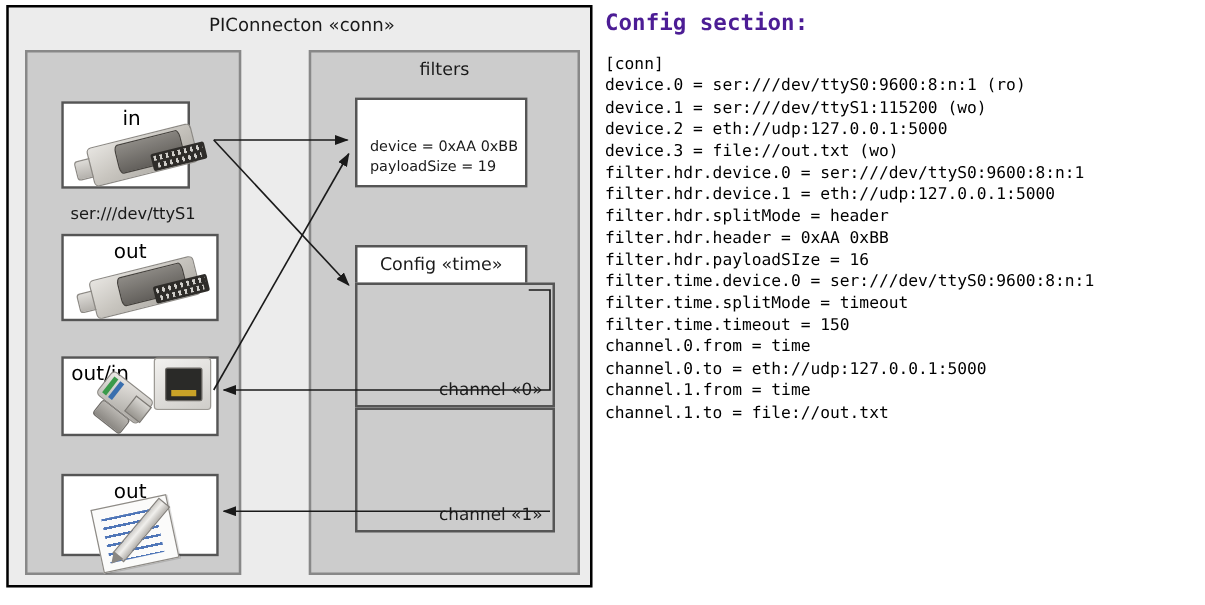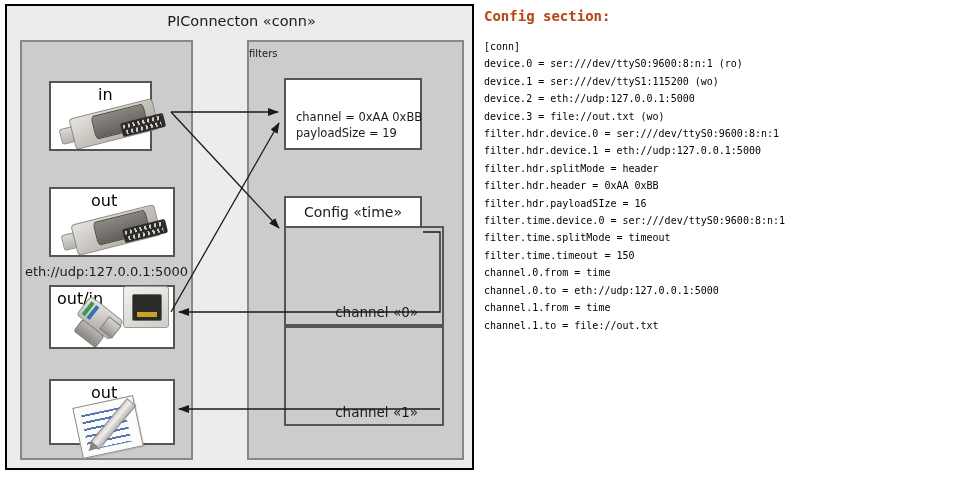--- a/index.html
+++ b/index.html
@@ -21,22 +21,22 @@
   }
 
   
   .panel{
     position:absolute;background:#cccccc;
     border:2px solid #888888;box-sizing:border-box;
   }
   .panel-left{left:13px;top:34px;width:173px;height:420px;}
   .panel-right{left:240px;top:34px;width:217px;height:420px;}
   .panel-title{
-    position:absolute;left:0;top:6px;width:100%;text-align:left;
-    font-size:10px;color:#1a1a1a;
+    position:absolute;left:0;top:6px;width:100%;text-align:center;
+    font-size:14px;color:#1a1a1a;
   }
 
   
   .dev-label{
     position:absolute;text-align:center;font-size:13px;color:#1a1a1a;
     white-space:nowrap;
   }
   .dev-box{
     position:absolute;background:#ffffff;border:2px solid #555555;
     box-sizing:border-box;
@@ -149,40 +149,40 @@
     position:absolute;left:10px;font-size:11.5px;color:#1a1a1a;
     white-space:nowrap;
   }
 
   
   .channel-box{
     position:absolute;background:#cccccc;border:2px solid #555555;
     box-sizing:border-box;
   }
   .channel-label{
-    position:absolute;right:24px;bottom:4px;font-size:13.5px;color:#1a1a1a;
+    position:absolute;right:8px;bottom:4px;font-size:13.5px;color:#1a1a1a;
     white-space:nowrap;
   }
 
   
   .edges{position:absolute;left:0;top:0;width:469px;height:466px;
          pointer-events:none;overflow:visible;}
 
   
   .config-pane{
     position:absolute;left:484px;top:8px;width:476px;height:370px;
   }
   .config-heading{
     font-family:"DejaVu Sans Mono","Liberation Mono",monospace;
-    font-size:14px;font-weight:bold;color:#c2410c;
+    font-size:18px;font-weight:bold;color:#4c1d95;
     margin:0 0 14px 0;
   }
   .config-body{
     font-family:"DejaVu Sans Mono","Liberation Mono",monospace;
-    font-size:10px;line-height:17.4px;color:#000;
+    font-size:13px;line-height:17.4px;color:#000;
     white-space:pre;margin:0;
   }
 </style>
 </head>
 <body>
 
 <div id="root">
 
   <div class="outer-frame">
 
@@ -197,35 +197,35 @@
         <span class="shell"></span>
         <span class="dsub">
             <span class="pins">
               <span class="pinrow"></span>
               <span class="pinrow b"></span>
             </span>
           </span>
       </span>
     </div>
 
+    <div class="dev-label" style="left:13px;top:158px;width:173px;">ser:///dev/ttyS1</div>
     <div class="dev-box" style="left:42px;top:181px;width:126px;height:70px;">
       <div class="dev-dir" style="left:40px;top:2px;">out</div>
       <span class="icon-serial" style="left:22px;top:19px;">
         <span class="tail"></span>
         <span class="shell"></span>
         <span class="dsub">
             <span class="pins">
               <span class="pinrow"></span>
               <span class="pinrow b"></span>
             </span>
           </span>
       </span>
     </div>
 
-    <div class="dev-label" style="left:13px;top:258px;width:173px;">eth://udp:127.0.0.1:5000</div>
     <div class="dev-box" style="left:42px;top:279px;width:126px;height:64px;">
       <div class="dev-dir" style="left:6px;top:2px;">out/in</div>
       <span class="icon-eth" style="left:22px;top:-1px;">
         <span class="jack">
             <span class="jack-hole">
               <span class="jack-gold"></span>
             </span>
           </span>
         <span class="cable"></span>
         <span class="plug">
@@ -246,21 +246,21 @@
             <span class="pencil-tip"></span>
           </span>
       </span>
     </div>
 
     <div class="panel panel-right">
       <div class="panel-title">filters</div>
     </div>
 
     <div class="filter-box" style="left:277px;top:72px;width:138px;height:72px;">
-      <div class="filter-attr" style="top:30px;">channel = 0xAA 0xBB</div>
+      <div class="filter-attr" style="top:30px;">device = 0xAA 0xBB</div>
       <div class="filter-attr" style="top:46px;">payloadSize = 19</div>
     </div>
 
     <div class="filter-box" style="left:277px;top:190px;width:138px;height:72px;">
       <div class="filter-title">Config «time»</div>
       <div class="filter-attr" style="top:32px;">timeout = 150 ms</div>
     </div>
 
     <div class="channel-box" style="left:277px;top:220px;width:160px;height:100px;">
       <div class="channel-label">channel «0»</div>

